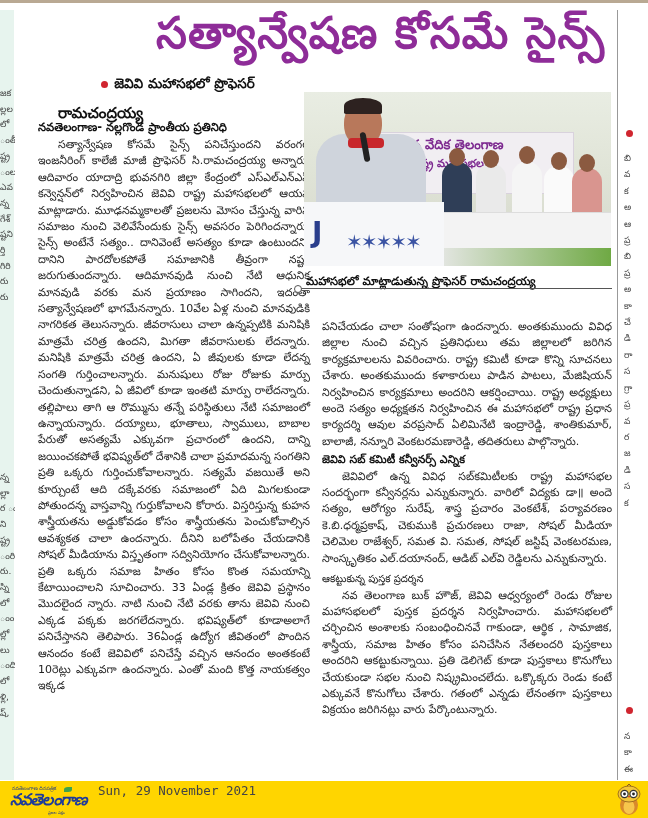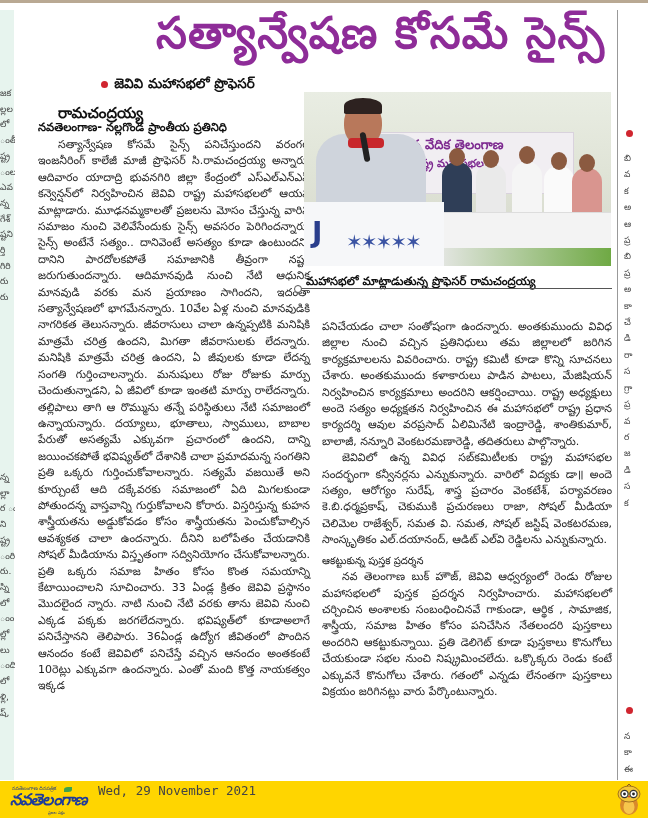--- a/index.html
+++ b/index.html
@@ -174,34 +174,35 @@
   <div class="podium"></div>
   <div class="podium-logo">J</div>
   <div class="podium-figs">✶✶✶✶✶</div>
 </div>
 
 <div class="caption">మహాసభలో మాట్లాడుతున్న ప్రొఫెసర్ రామచంద్రయ్య</div>
 <div class="caption-rule"></div>
 
 <div class="col col-right">
   <p style="text-indent:0">పనిచేయడం చాలా సంతోషంగా ఉందన్నారు. అంతకుముందు వివిధ జిల్లాల నుంచి వచ్చిన ప్రతినిధులు తమ జిల్లాలలో జరిగిన కార్యక్రమాలలను వివరించారు. రాష్ట్ర కమిటీ కూడా కొన్ని సూచనలు చేశారు. అంతకుముందు కళాకారులు పాడిన పాటలు, మేజిషియన్ నిర్వహించిన కార్యక్రమాలు అందరిని ఆకర్షించాయి. రాష్ట్ర అధ్యక్షులు అందె సత్యం అధ్యక్షతన నిర్వహించిన ఈ మహాసభలో రాష్ట్ర ప్రధాన కార్యదర్శి ఆవుల వరప్రసాద్ ఏలిమినేటి ఇంద్రారెడ్డి, శాంతికుమార్, బాలాజీ, నన్నూరి వెంకటరమణారెడ్డి, తదితరులు పాల్గొన్నారు.</p>
+  <p class="section-head">జెవివి సబ్ కమిటీ కన్వీనర్స్ ఎన్నిక</p>
   <p>జెవివిలో ఉన్న వివిధ సబ్‌కమిటీలకు రాష్ట్ర మహాసభల సందర్భంగా కన్వీనర్లను ఎన్నుకున్నారు. వారిలో విద్యకు డా॥ అందె సత్యం, ఆరోగ్యం సురేష్, శాస్త్ర ప్రచారం వెంకటేశ్, పర్యావరణం కె.బి.ధర్మప్రకాష్, చెకుముకి ప్రచురణలు రాజా, సోషల్ మీడియా చెలిమెల రాజేశ్వర్, సమత వి. సమత, సోషల్ జస్టిష్ వెంకటరమణ, సాంస్కృతికం ఎల్.దయానంద్, ఆడిట్ ఎల్‌వి రెడ్డిలను ఎన్నుకున్నారు.</p>
   <p class="section-head-sm">ఆకట్టుకున్న పుస్తక ప్రదర్శన</p>
   <p>నవ తెలంగాణ బుక్ హౌజ్, జెవివి ఆధ్వర్యంలో రెండు రోజుల మహాసభలలో పుస్తక ప్రదర్శన నిర్వహించారు. మహాసభలలో చర్చించిన అంశాలకు సంబంధించినవే గాకుండా, ఆర్థిక , సామాజిక, శాస్త్రీయ, సమాజ హితం కోసం పనిచేసిన నేతలందరి పుస్తకాలు అందరిని ఆకట్టుకున్నాయి. ప్రతి డెలిగెట్ కూడా పుస్తకాలు కొనుగోలు చేయకుండా సభల నుంచి నిష్క్రమించలేదు. ఒక్కొక్కరు రెండు కంటే ఎక్కువనే కొనుగోలు చేశారు. గతంలో ఎన్నడు లేనంతగా పుస్తకాలు విక్రయం జరిగినట్లు వారు పేర్కొంటున్నారు.</p>
 </div>
 
 <div class="footer">
   <div class="footer-logo">
     <div class="tiny">నవతెలంగాణ దినపత్రిక</div>
     <div class="brand">నవతెలంగాణ</div>
     <div class="leaf"></div>
     <div class="tag">ప్రజల పక్షం</div>
   </div>
   <div class="footer-text">
-    <div>Wed, 29 November 2021</div>
+    <div>Sun, 29 November 2021</div>
   </div>
   <svg class="footer-owl" viewBox="0 0 30 32">
     <ellipse cx="15" cy="21" rx="9" ry="10" fill="#d98a2b"></ellipse>
     <ellipse cx="15" cy="23" rx="5.5" ry="7" fill="#f7c64c"></ellipse>
     <ellipse cx="15" cy="10" rx="11" ry="8" fill="#f2c53a" stroke="#8a5a1c" stroke-width="0.8"></ellipse>
     <circle cx="10.5" cy="10" r="3.6" fill="#fff" stroke="#333" stroke-width="1.2"></circle>
     <circle cx="19.5" cy="10" r="3.6" fill="#fff" stroke="#333" stroke-width="1.2"></circle>
     <circle cx="10.5" cy="10" r="1.4" fill="#222"></circle>
     <circle cx="19.5" cy="10" r="1.4" fill="#222"></circle>
     <path d="M14 12 L16 12 L15 14 Z" fill="#c8262b"></path>

